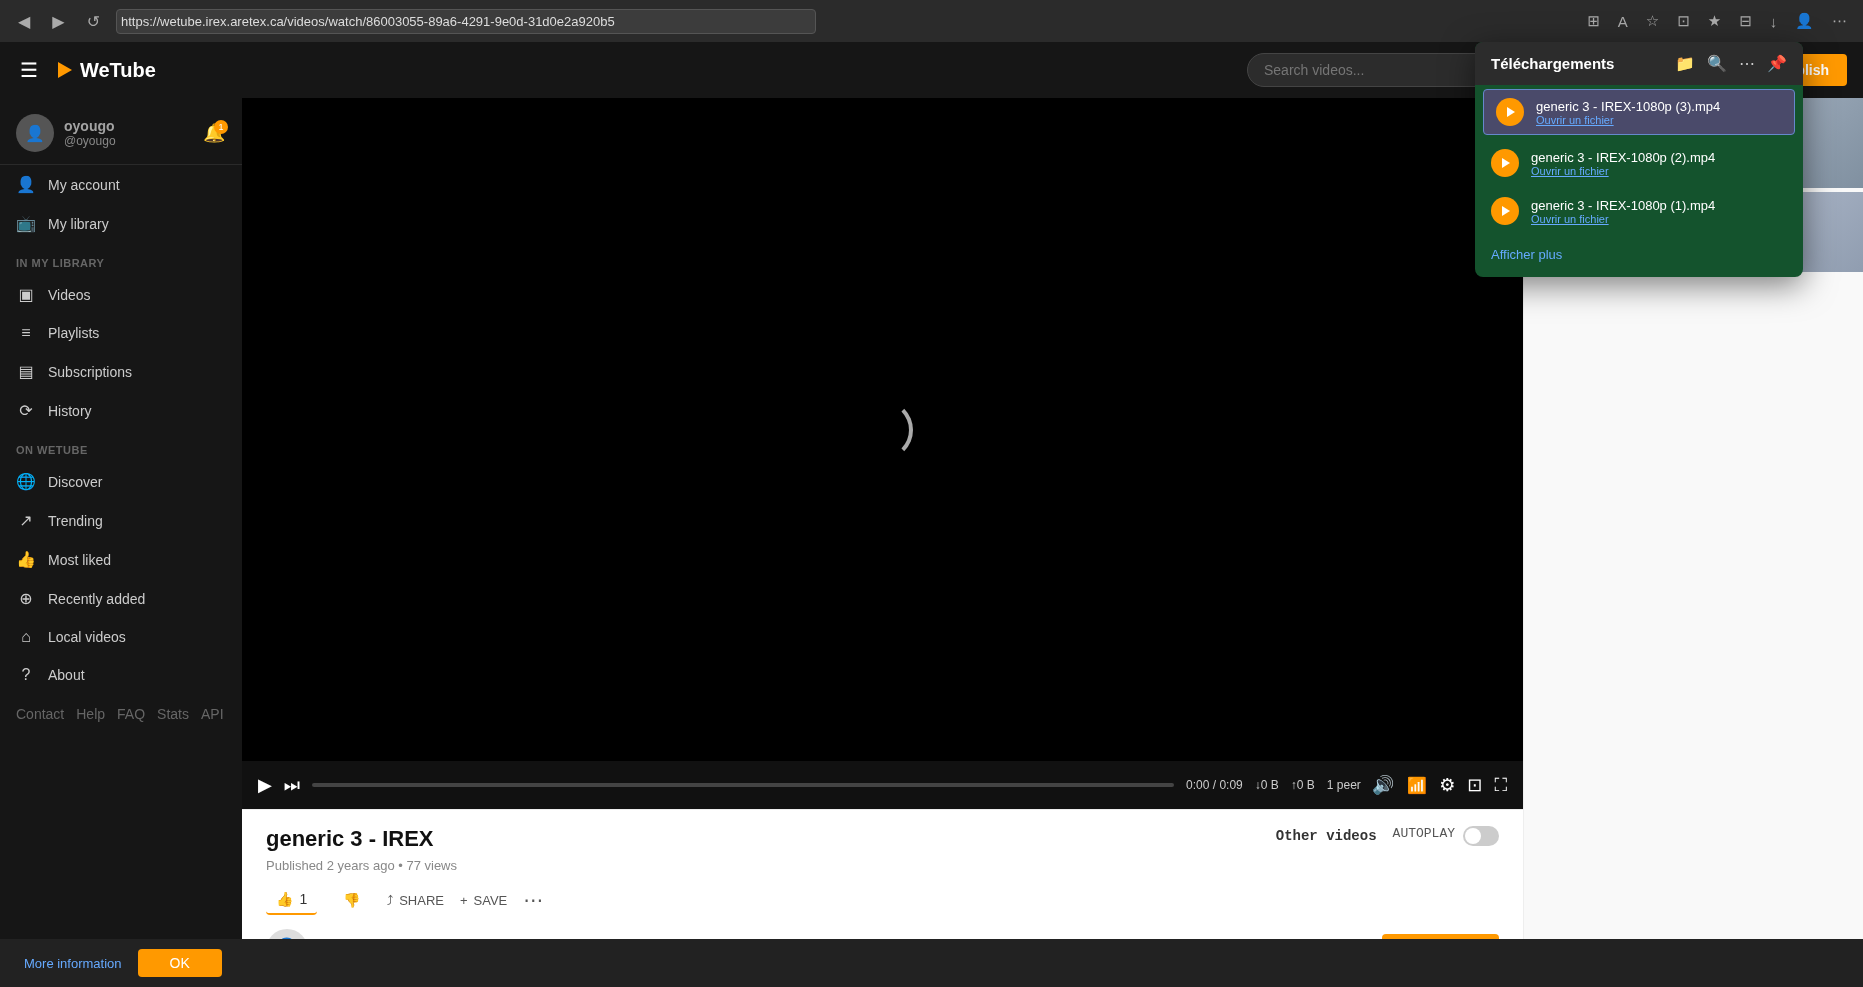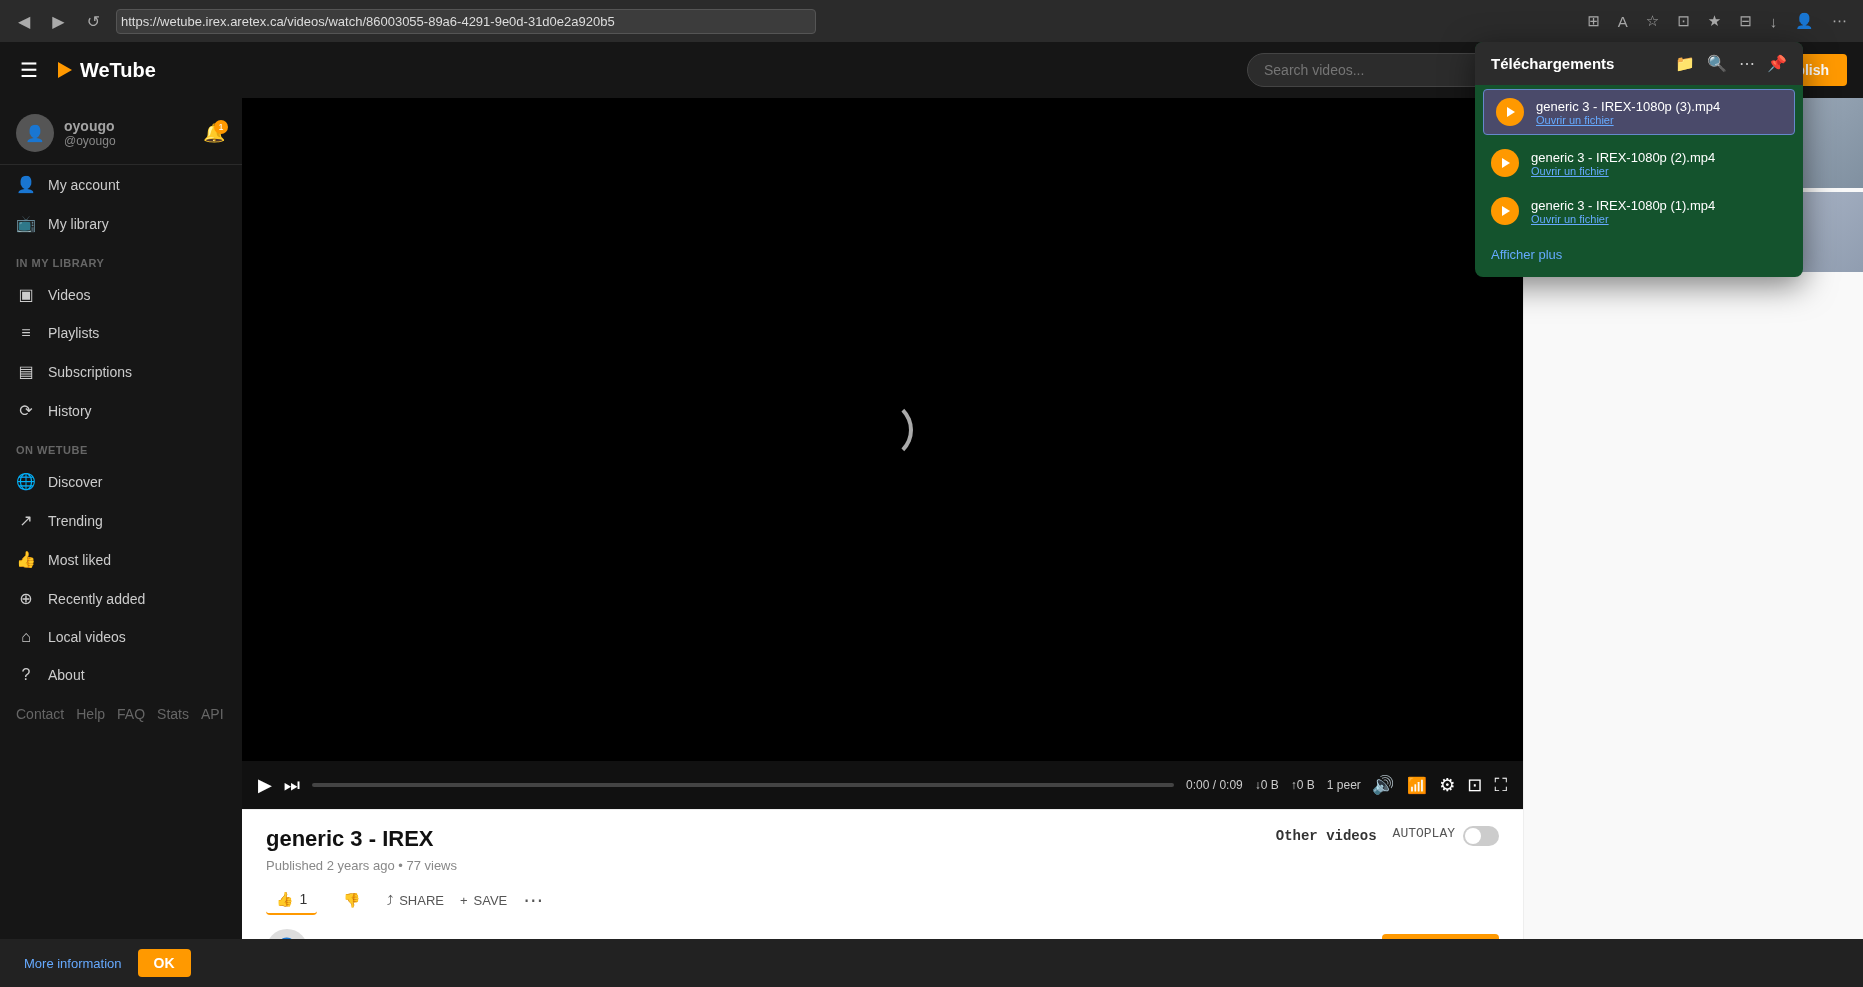--- a/index.html
+++ b/index.html
@@ -451,22 +451,22 @@
       gap: 16px;
       z-index: 999;
     }
     .reminder-text { flex: 1; }
     .reminder-link { color: #6af; cursor: pointer; }
     .reminder-ok {
       background: #f90;
       border: none;
       border-radius: 4px;
       color: #fff;
-      font-weight: 700;
-      padding: 6px 16px;
+      font-weight: 400;
+      padding: 6px 32px;
       cursor: pointer;
       font-size: 14px;
     }
 
     
     ::-webkit-scrollbar { width: 6px; }
     ::-webkit-scrollbar-track { background: #1a1a1a; }
     ::-webkit-scrollbar-thumb { background: #444; border-radius: 3px; }
   </style>
 </head>

